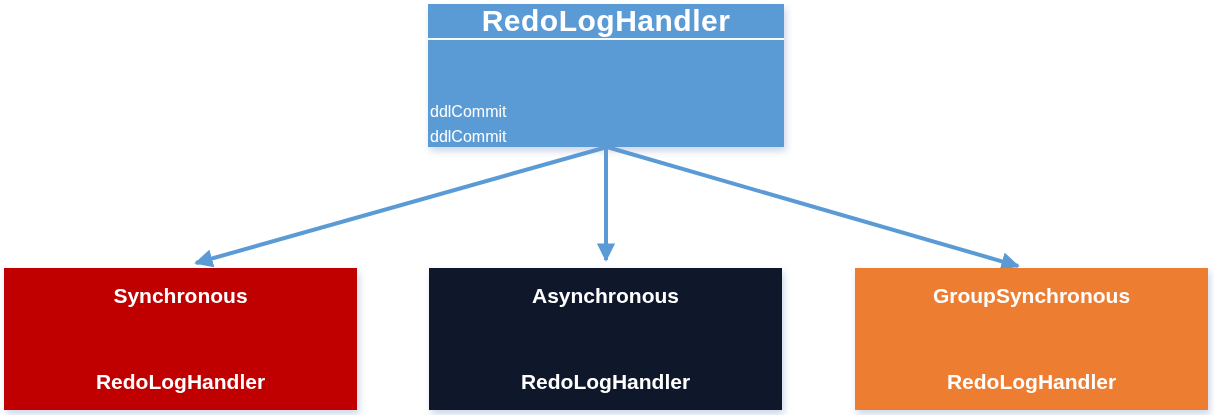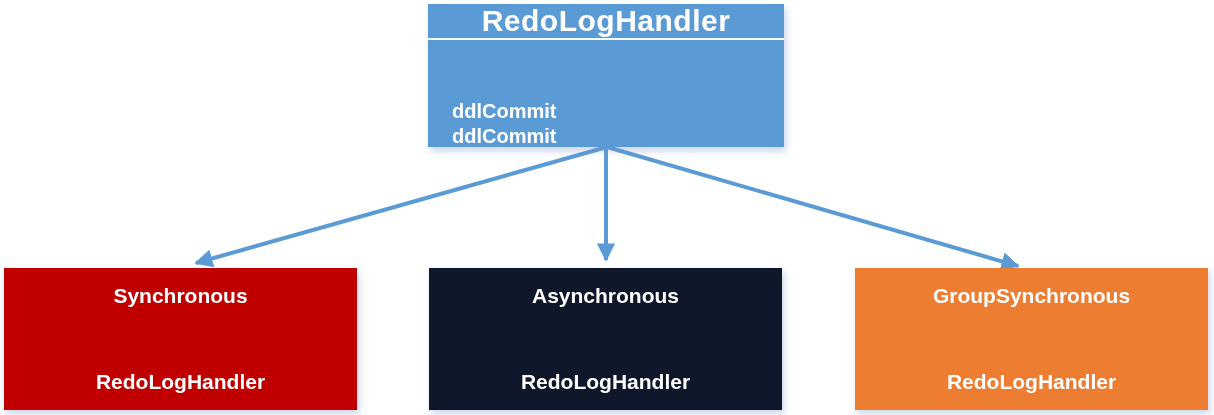--- a/index.html
+++ b/index.html
@@ -42,23 +42,23 @@
     border-bottom: 2px solid rgba(255, 255, 255, 0.95);
     display: flex;
     align-items: center;
     justify-content: center;
     font-size: 30px;
     font-weight: bold;
     letter-spacing: 0.5px;
   }
   .root-methods {
     flex: 1;
-    padding: 11px 0 0 24px;
-    font-size: 20px;
-    font-weight: bold;
+    padding: 11px 0 0 2px;
+    font-size: 16px;
+    font-weight: normal;
     line-height: 25px;
   }
   .child-box {
     top: 268px;
     width: 353px;
     height: 142px;
     display: flex;
     flex-direction: column;
     align-items: center;
     justify-content: center;

